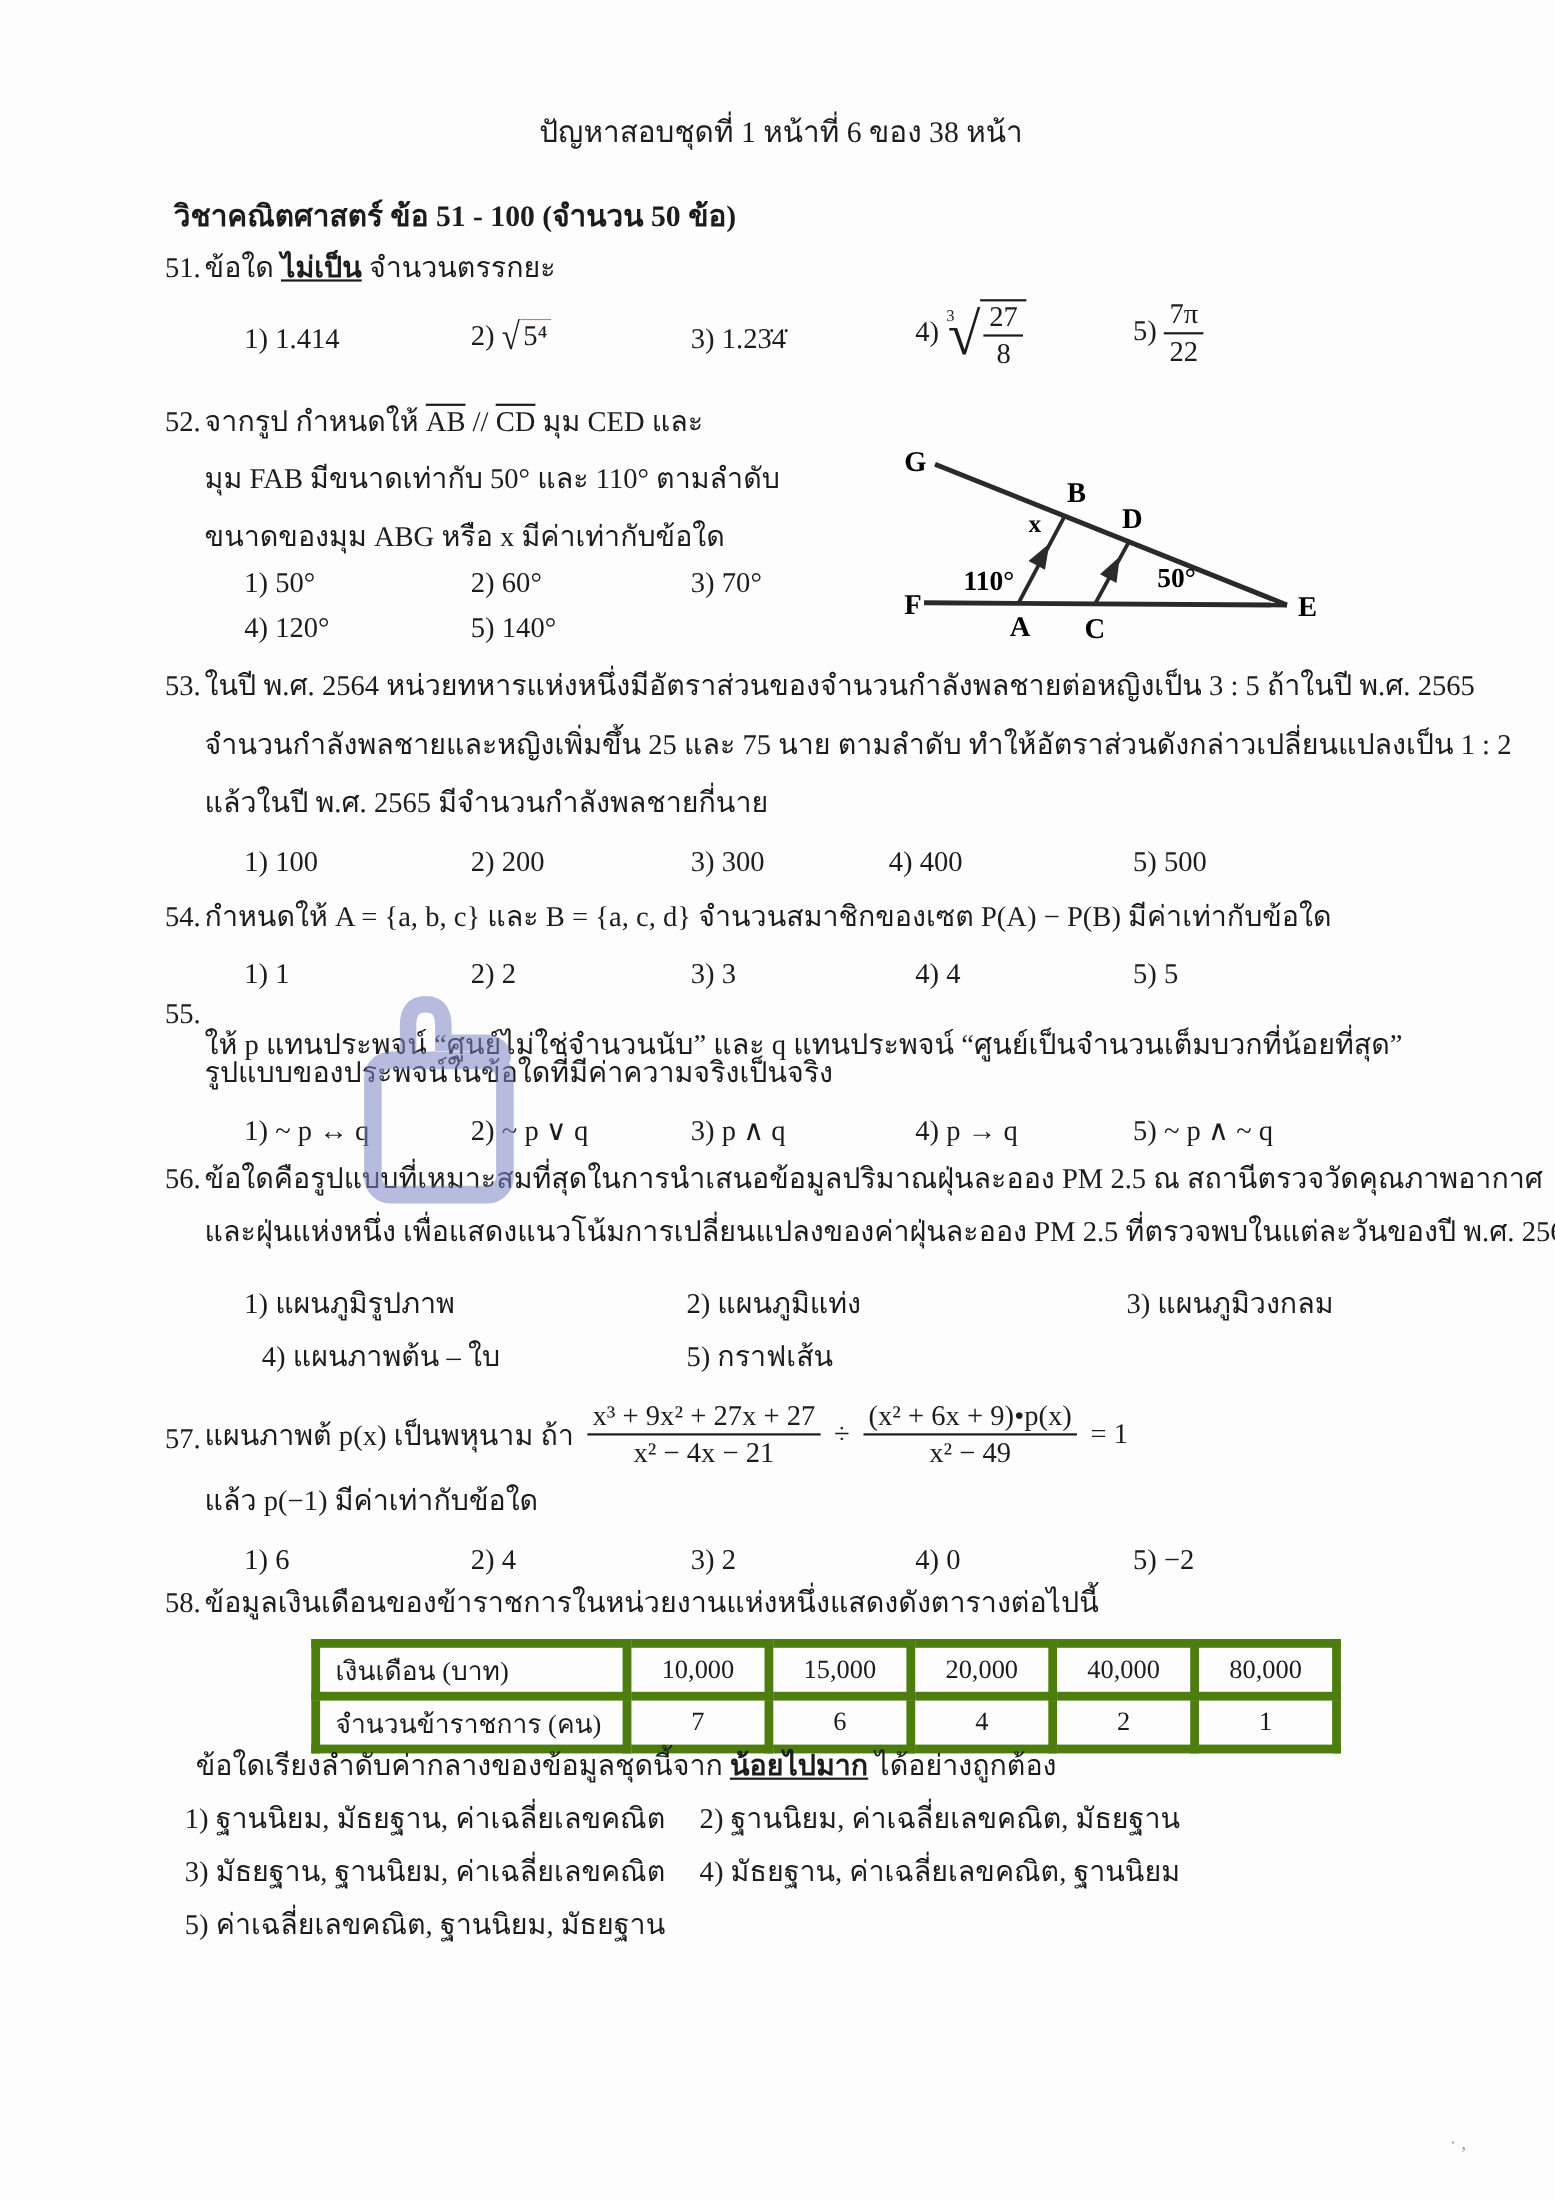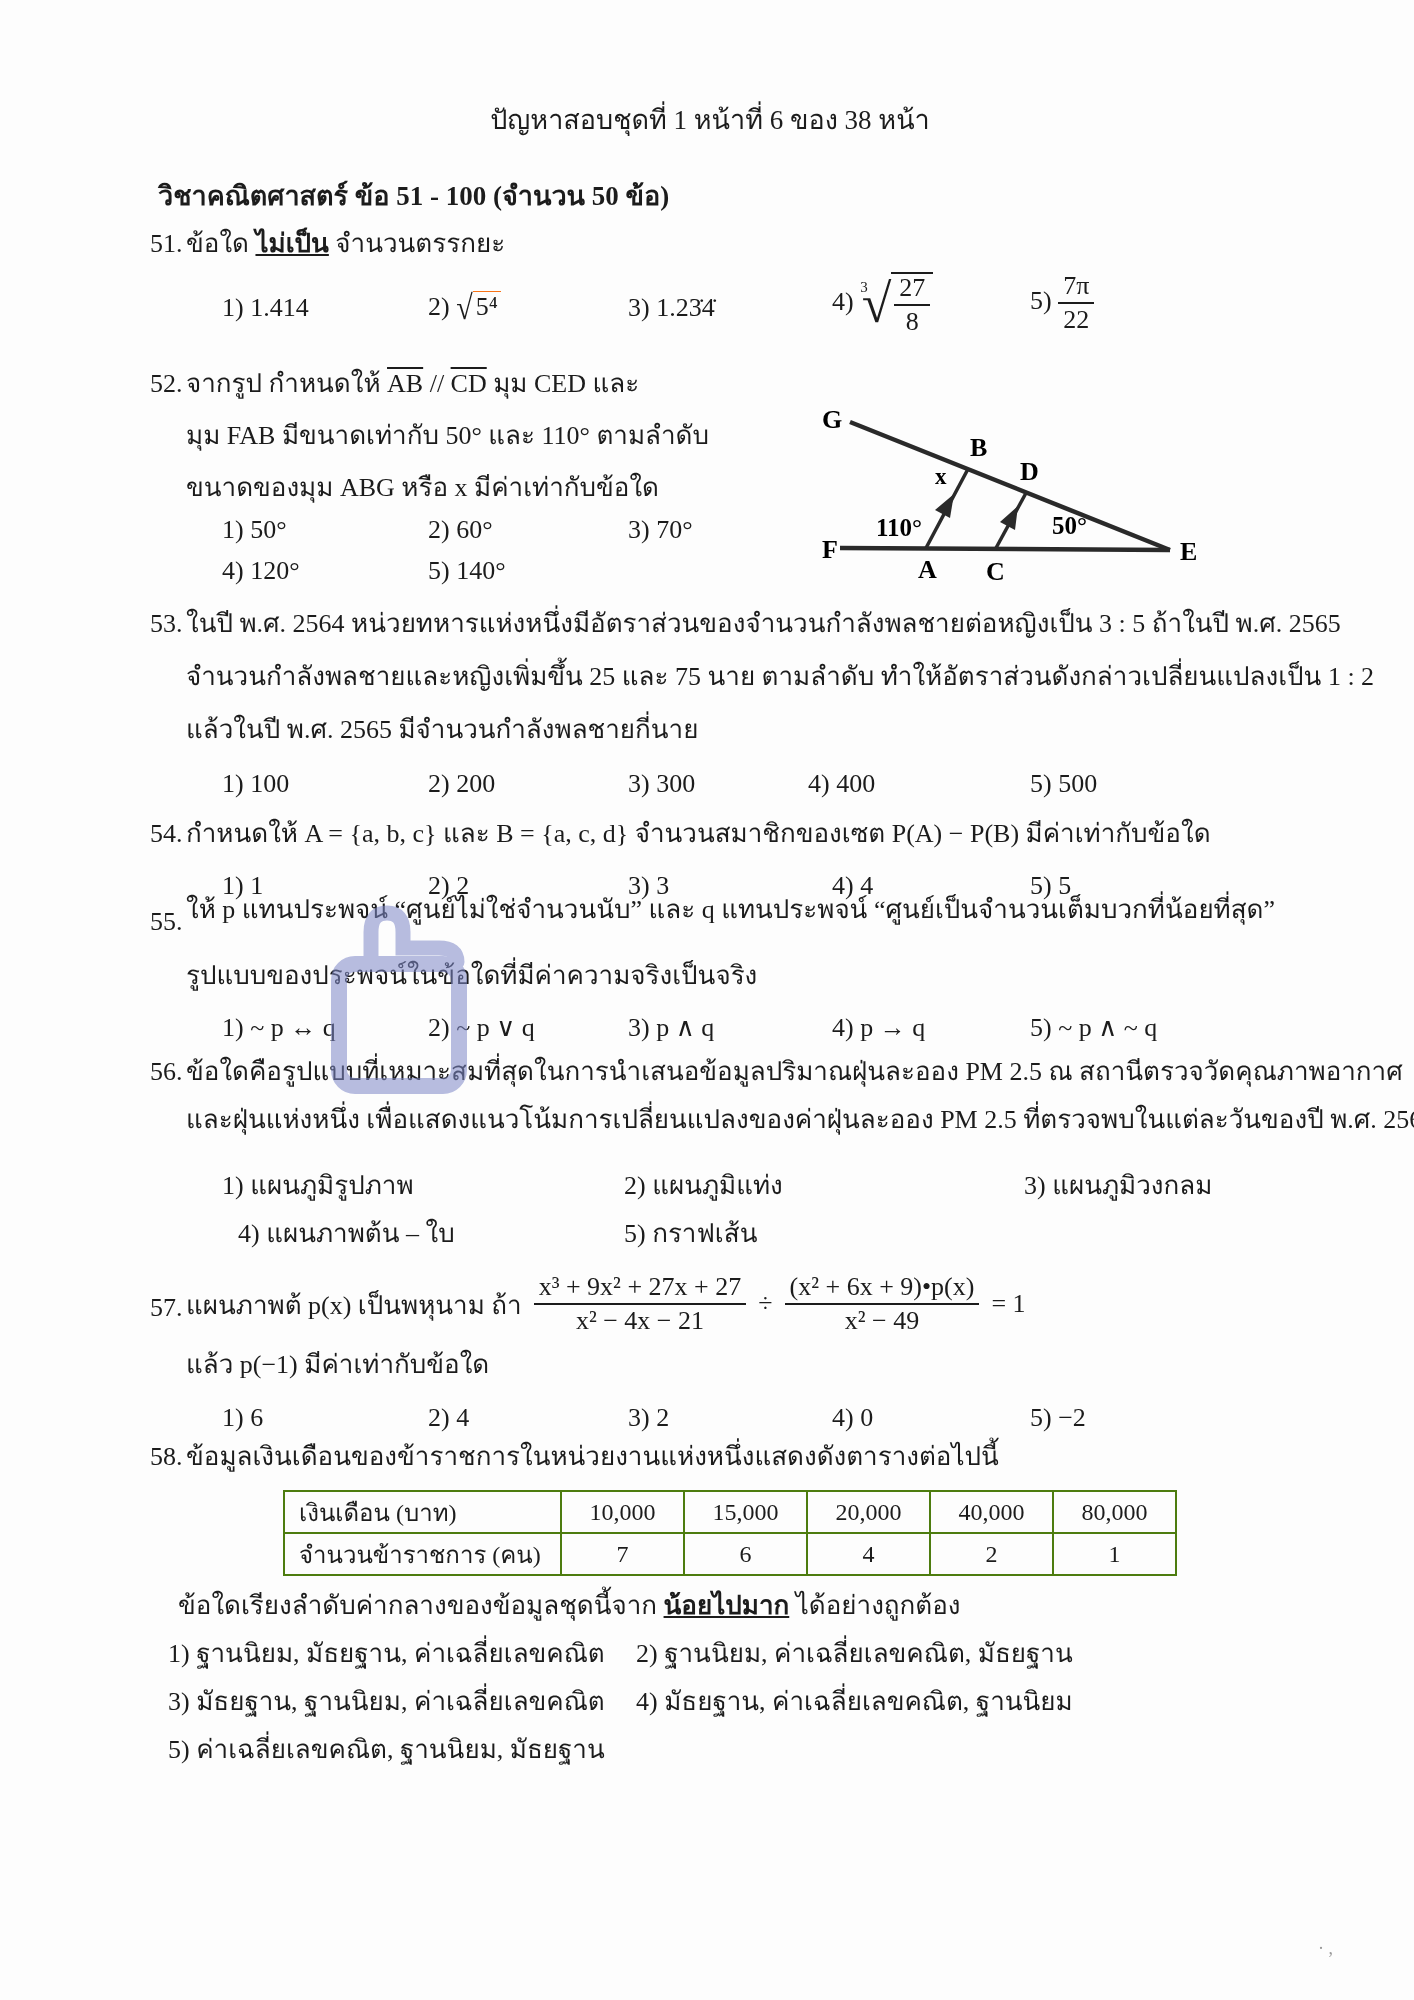--- a/index.html
+++ b/index.html
@@ -17,21 +17,21 @@
   .rdc{border-top:1px solid #f97316;padding:0 3px;}
   .radical{display:inline-block;font-size:30px;transform:scaleY(1.15);vertical-align:-2px;}
   .bigroot{display:inline-block;font-size:54px;line-height:0.9;vertical-align:middle;font-weight:400;}
   .rootidx{display:inline-block;font-size:15px;vertical-align:18px;margin-right:-6px;}
   .f57{position:absolute;display:flex;align-items:center;gap:12px;font-size:26px;}
   .f57 .frac{font-size:26px;}
   .wm-text{position:absolute;font-family:"Liberation Sans",sans-serif;font-weight:bold;
            font-size:124px;letter-spacing:-2px;color:rgba(126,136,200,0.55);pointer-events:none;}
   .wm-logo{position:absolute;pointer-events:none;opacity:0.55;}
   table.sal{position:absolute;border-collapse:collapse;table-layout:fixed;font-size:24px;}
-  table.sal td{border:2px solid #4d7c0f;height:40px;text-align:center;padding:0 6px;}
+  table.sal td{border:8px solid #4d7c0f;height:40px;text-align:center;padding:0 6px;}
   table.sal td.lab{text-align:left;padding-left:14px;}
   .speck{position:absolute;color:#9a9a9a;font-size:18px;}
   .figlab{font-family:"Liberation Serif",serif;font-weight:bold;}
 </style>
 </head>
 <body>
 
 <div class="page">
 
   <div class="t ctr" style="left:710px;top:104px;font-size:27px;">ปัญหาสอบชุดที่ 1 หน้าที่ 6 ของ 38 หน้า</div>
@@ -108,21 +108,21 @@
     </div>
     <div class="t" style="left:222px;top:870px;">1) 1</div>
     <div class="t" style="left:428px;top:870px;">2) 2</div>
     <div class="t" style="left:628px;top:870px;">3) 3</div>
     <div class="t" style="left:832px;top:870px;">4) 4</div>
     <div class="t" style="left:1030px;top:870px;">5) 5</div>
   </div>
 
   <div>
     <div class="t" style="left:150px;top:906px;">55.</div>
-    <div class="t" style="left:186px;top:894px;text-align:right;">ให้ p แทนประพจน์ “ศูนย์ไม่ใช่จำนวนนับ” และ q แทนประพจน์ “ศูนย์เป็นจำนวนเต็มบวกที่น้อยที่สุด”</div>
+    <div class="t" style="left:186px;top:934px;text-align:right;">ให้ p แทนประพจน์ “ศูนย์ไม่ใช่จำนวนนับ” และ q แทนประพจน์ “ศูนย์เป็นจำนวนเต็มบวกที่น้อยที่สุด”</div>
     <div class="t" style="left:186px;top:960px;">รูปแบบของประพจน์ในข้อใดที่มีค่าความจริงเป็นจริง</div>
     <div class="t" style="left:222px;top:1012px;"><span class="on">1)</span> <span class="math">~ p ↔ q</span></div>
     <div class="t" style="left:428px;top:1012px;"><span class="on">2)</span> <span class="math">~ p ∨ q</span></div>
     <div class="t" style="left:628px;top:1012px;"><span class="on">3)</span> <span class="math">p ∧ q</span></div>
     <div class="t" style="left:832px;top:1012px;"><span class="on">4)</span> <span class="math">p → q</span></div>
     <div class="t" style="left:1030px;top:1012px;"><span class="on">5)</span> <span class="math">~ p ∧ ~ q</span></div>
   </div>
 
   <div>
     <div class="t" style="left:150px;top:1056px;">56.</div>

